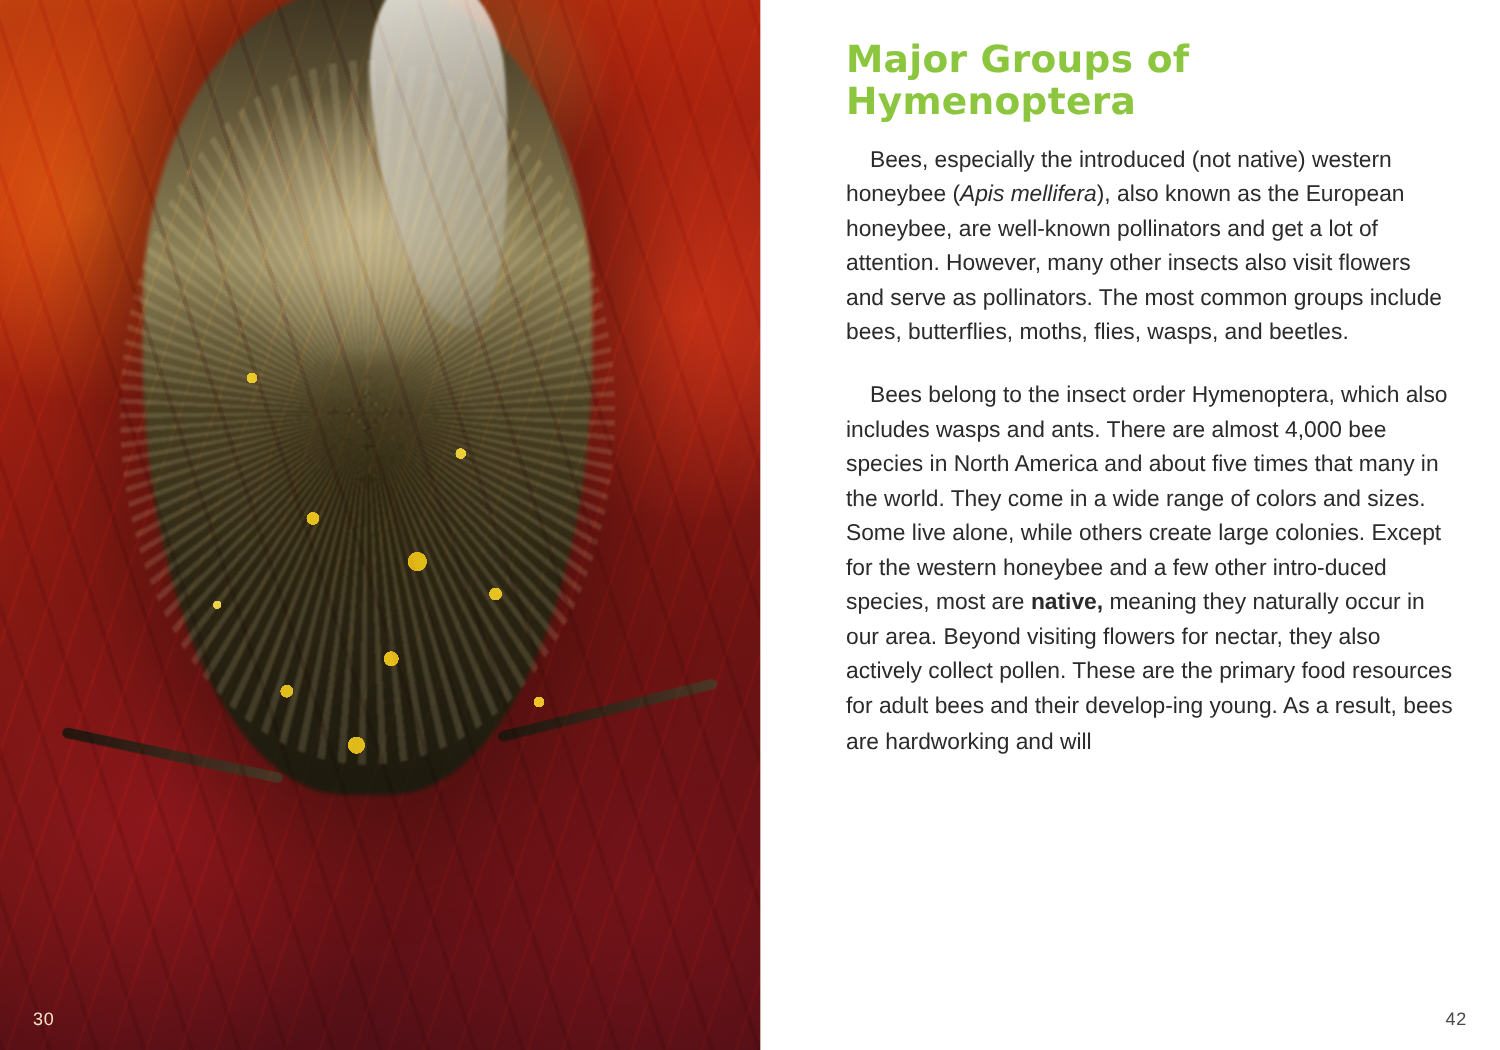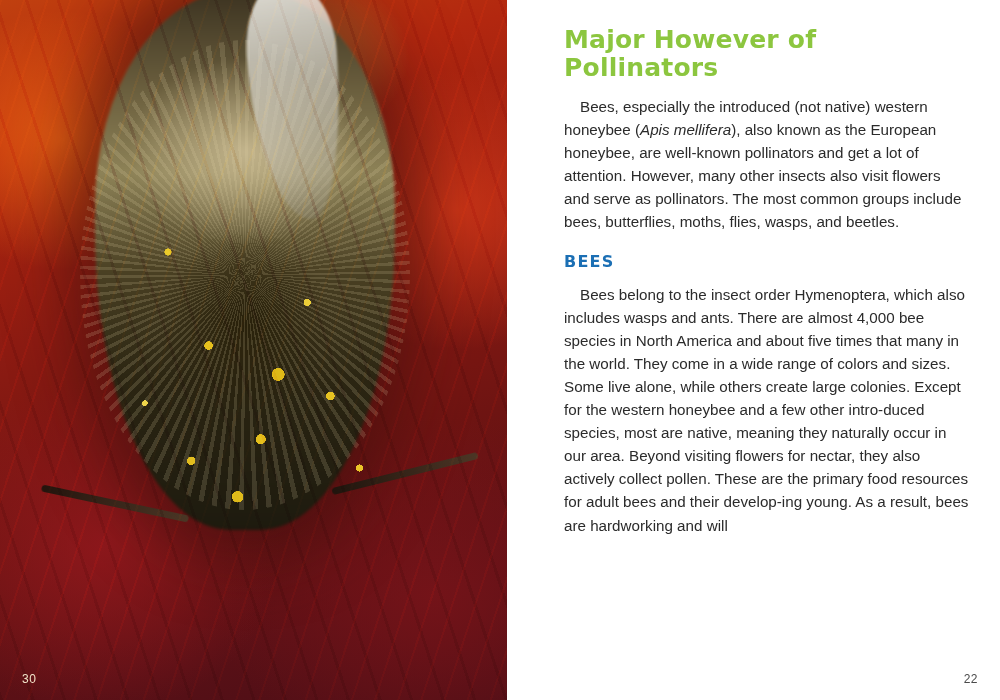--- a/index.html
+++ b/index.html
@@ -259,21 +259,21 @@
     opacity: 0.85;
   }
   .folio-right {
     position: absolute;
     right: 22px;
     bottom: 14px;
     color: #4a4a4a;
     font-size: 12px;
     letter-spacing: 0.5px;
   }
-  .bold-native { font-weight: 400; }
+  .bold-native { font-weight: 700; }
   .it { font-style: italic; }
 </style>
 </head>
 <body>
 
 <div class="spread">
 
   <div class="page-left">
     <div class="photo">
       <div class="bee-body"></div>
@@ -282,29 +282,28 @@
       <div class="pollen"></div>
       <div class="leg l1"></div>
       <div class="leg l2"></div>
     </div>
     <div class="folio-left">30</div>
   </div>
 
   <div class="page-right">
     <div class="content">
 
-      <h1 class="section-title">Major However of Pollinators</h1>
+      <h1 class="section-title">Major Groups of Hymenoptera</h1>
 
       <p class="body"><span>Bees, especially the introduced (not native) western honeybee (</span><span class="it">Apis mellifera</span><span>), also known as the European honeybee, are well-known pollinators and get a lot of attention. However, many other insects also visit flowers and serve as pollinators. The most common groups include bees, butterflies, moths, flies, wasps, and beetles.</span></p>
 
-      <h2 class="sub-title">BEES</h2>
 
       <div class="flow">
 
 
         <p><span>Bees belong to the insect order Hymenoptera, which also includes wasps and ants. There are almost 4,000 bee species in North America and about five times that many in the world. They come in a wide range of colors and sizes. Some live alone, while others create large colonies. Except for the western honeybee and a few other intro-duced species, most are </span><span class="bold-native">native,</span><span> meaning they naturally occur in our area. Beyond visiting flowers for nectar, they also actively collect pollen. These are the primary food resources for adult bees and their develop-ing young. As a result, bees are hardworking and will</span></p>
 
       </div>
     </div>
-    <div class="folio-right">22</div>
+    <div class="folio-right">42</div>
   </div>
 
 </div>
 
 </body></html>

